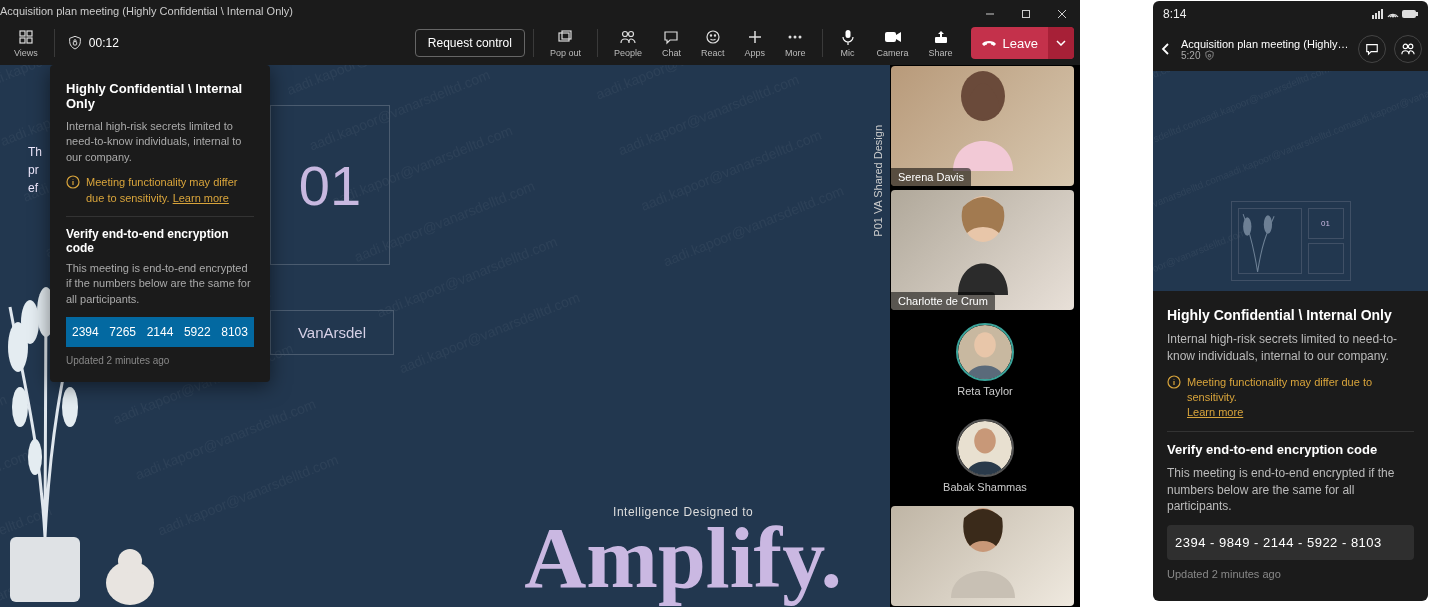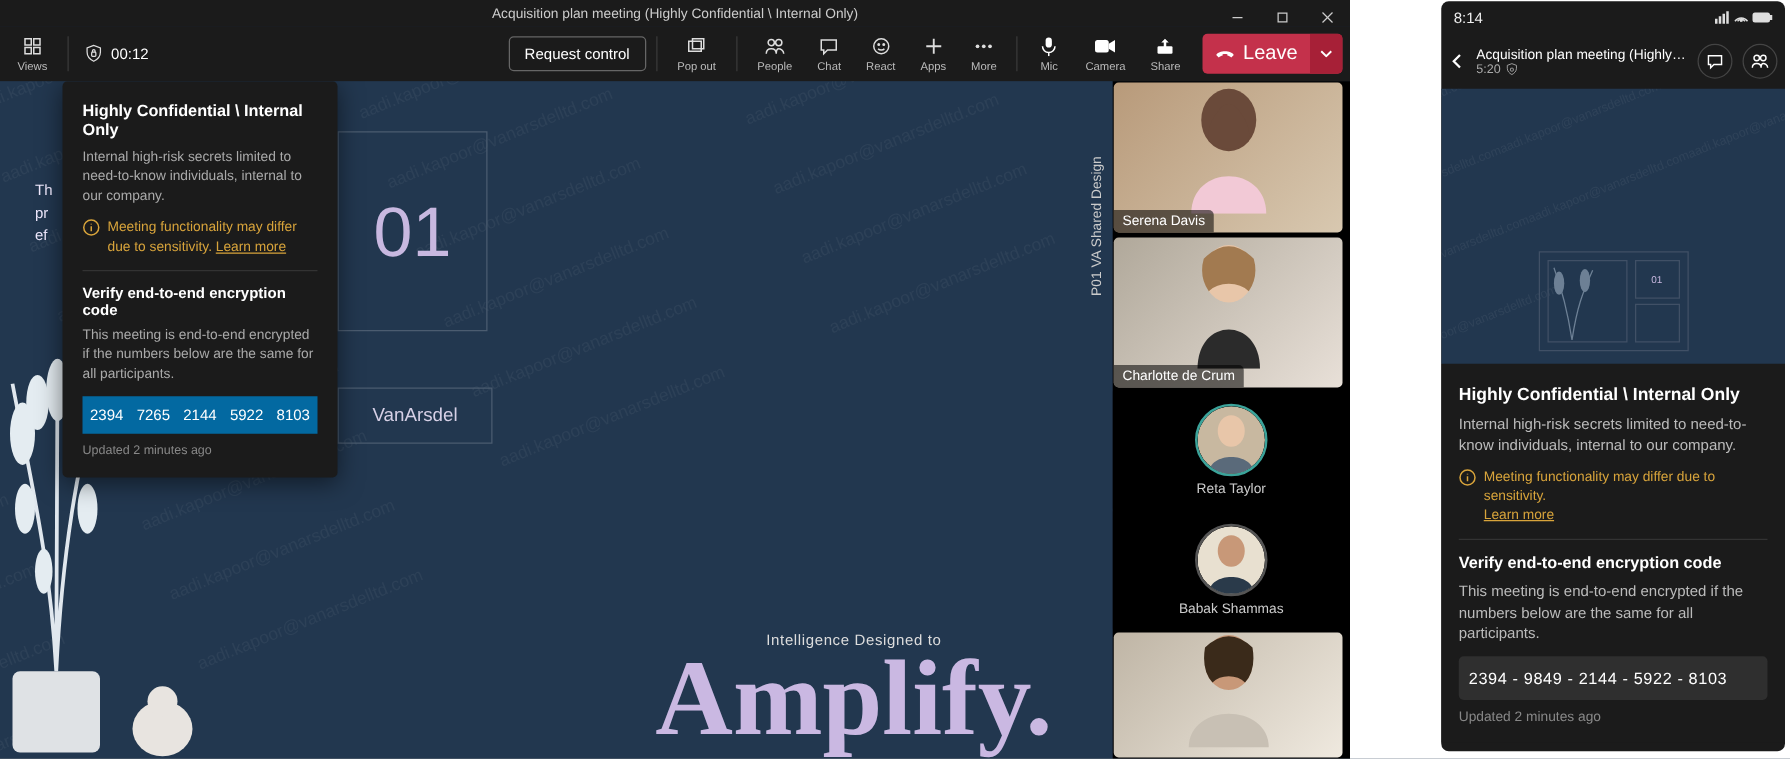--- a/index.html
+++ b/index.html
@@ -18,21 +18,21 @@
     width: 1080px; height: 607px;
     background: #1e2b3c;
     display: flex;
     flex-direction: column;
   }
   .titlebar {
     height: 28px;
     background: #1b1b1b;
     display: flex;
     align-items: center;
-    justify-content: center;
+    justify-content: flex-start;
     position: relative;
     color: #ccc;
     font-size: 11px;
   }
   .titlebar .winbtns {
     position: absolute;
     right: 0; top: 0; height: 28px;
     display: flex;
   }
   .winbtn {
@@ -76,21 +76,21 @@
   .leave-btn {
     background: #c4314b;
     color: #fff;
     border-radius: 4px;
     display: flex;
     align-items: center;
     height: 32px;
     overflow: hidden;
     margin-left: 6px;
   }
-  .leave-btn .main { padding: 0 10px; display:flex;align-items:center;gap:6px;font-size:16px;justify-content:flex-end;}
+  .leave-btn .main { padding: 0 10px; display:flex;align-items:center;gap:6px;font-size:13px;justify-content:flex-end;}
   .leave-btn .arrow { width: 26px; height:32px; background:#a72037; display:flex;align-items:center;justify-content:center;}
   
   .content {
     flex: 1;
     position: relative;
     display: flex;
   }
   .stage {
     flex: 1;
     position: relative;

